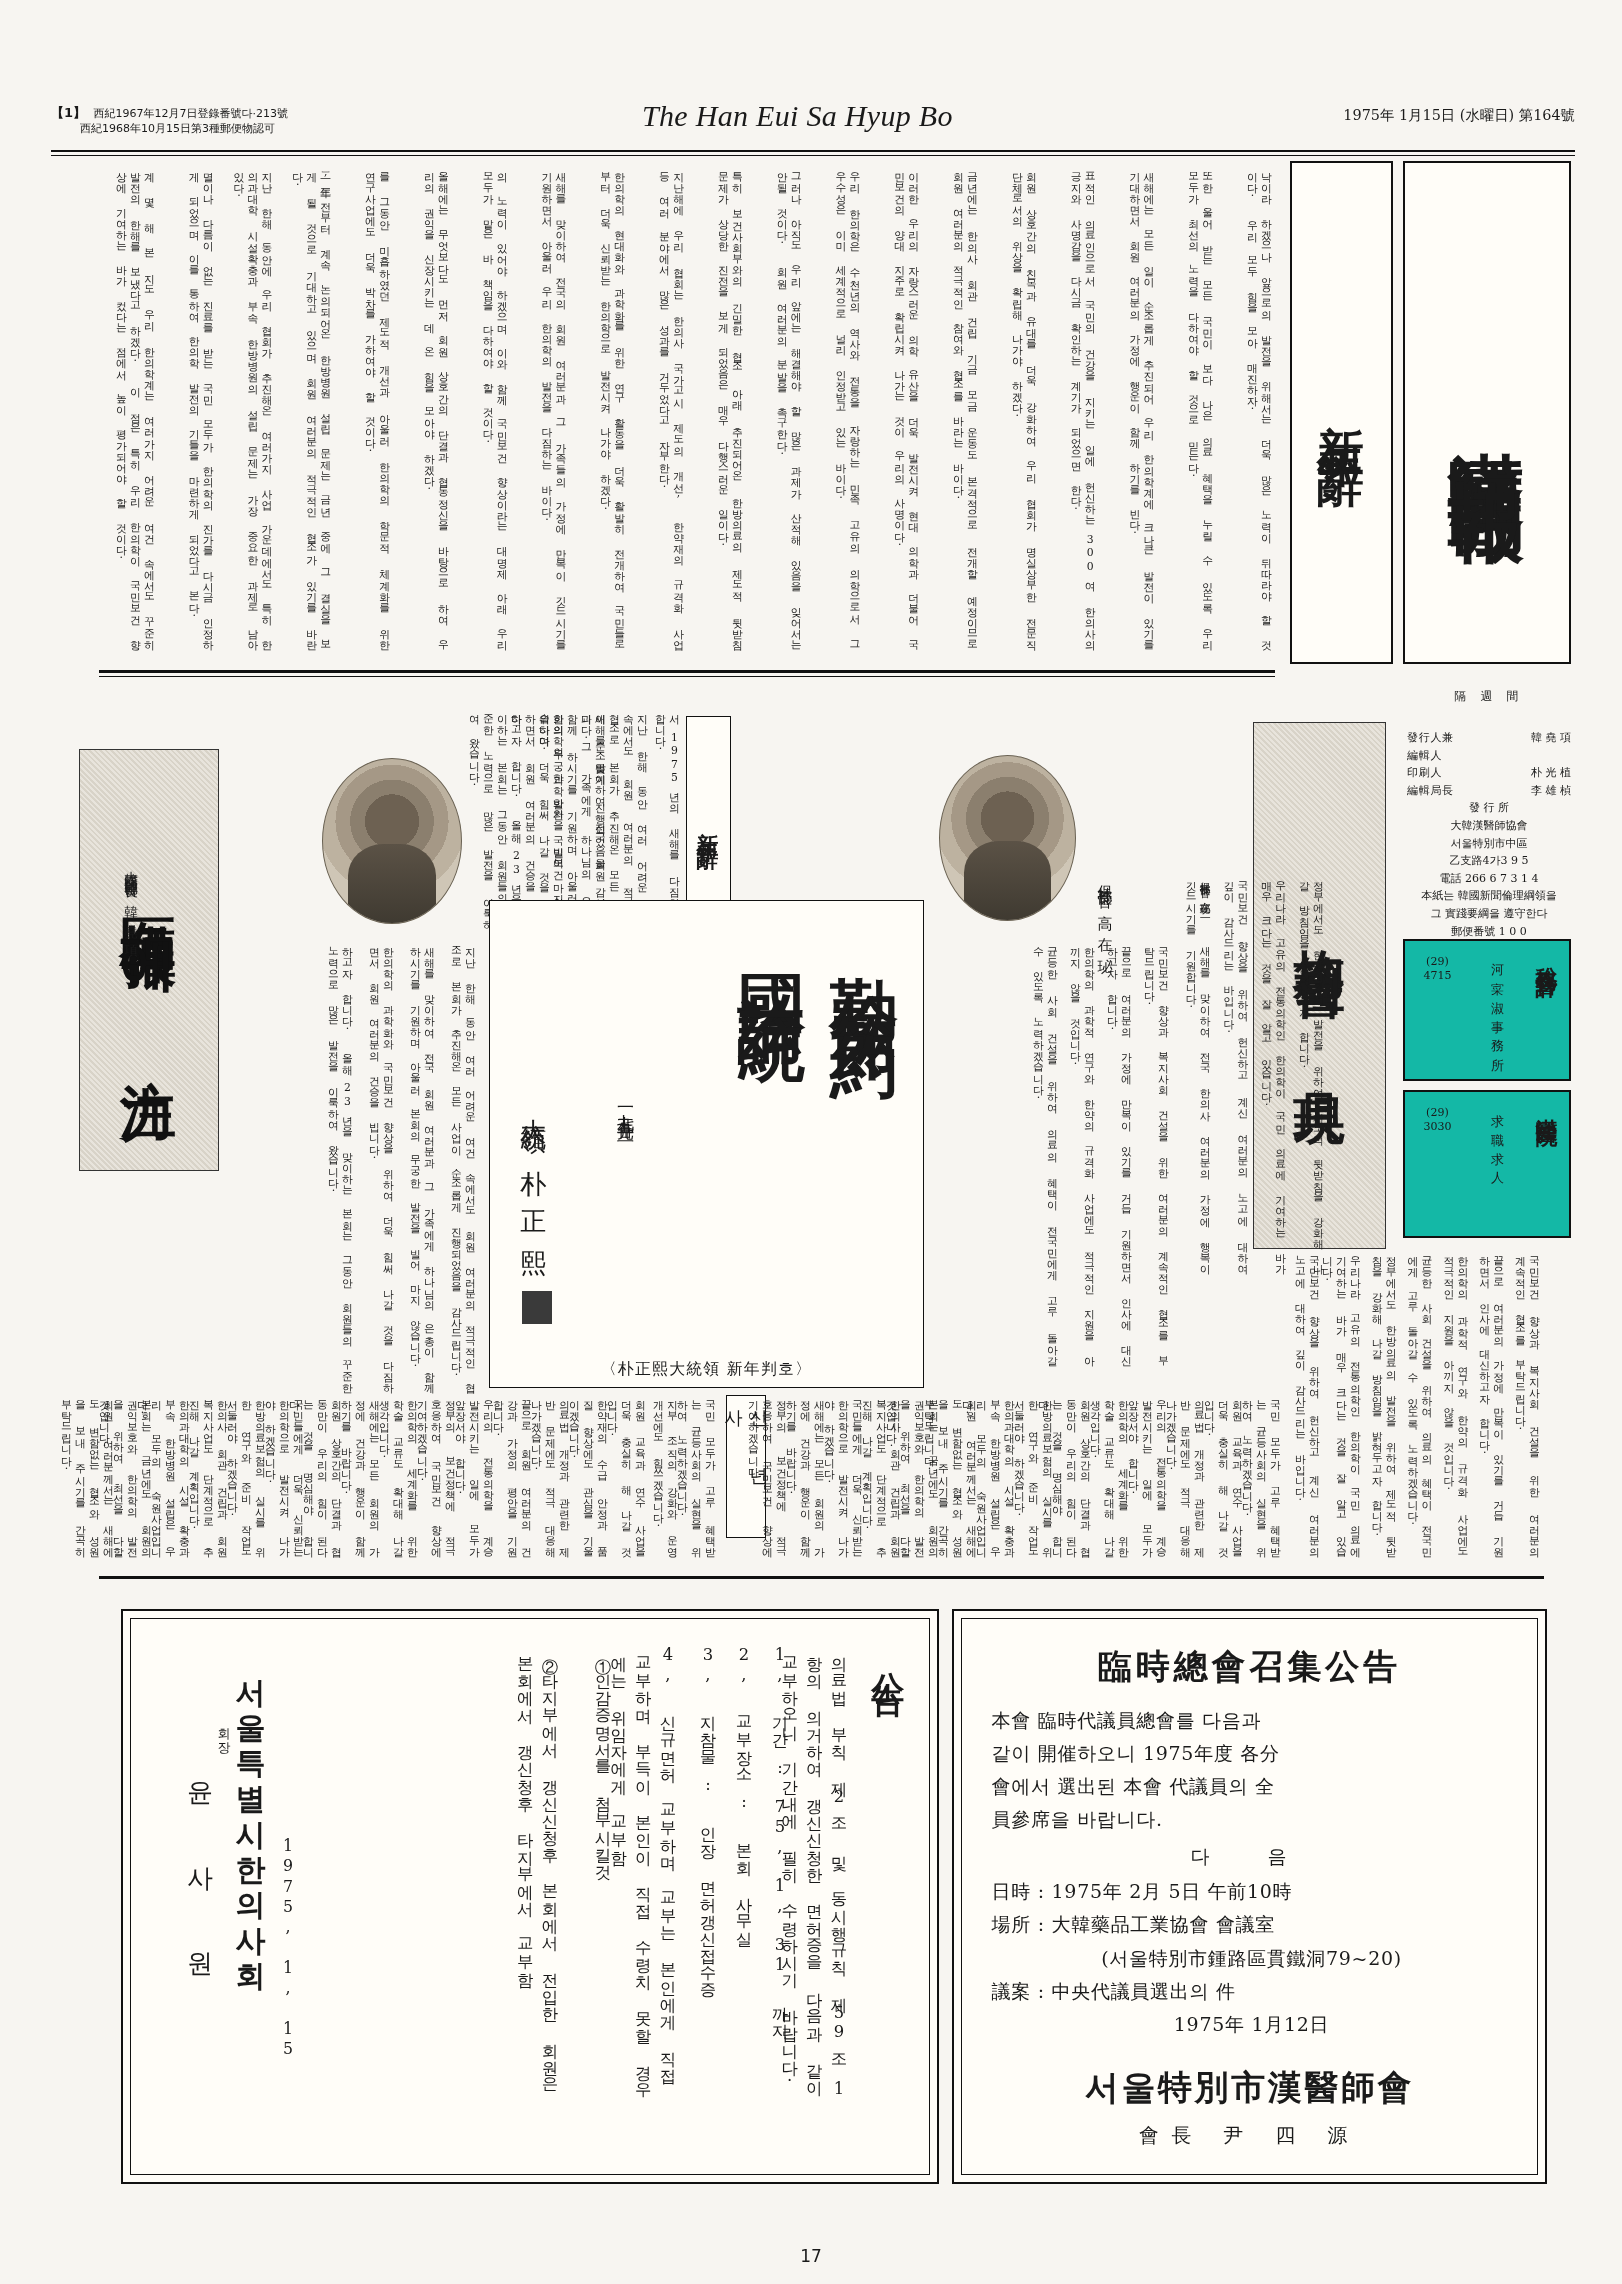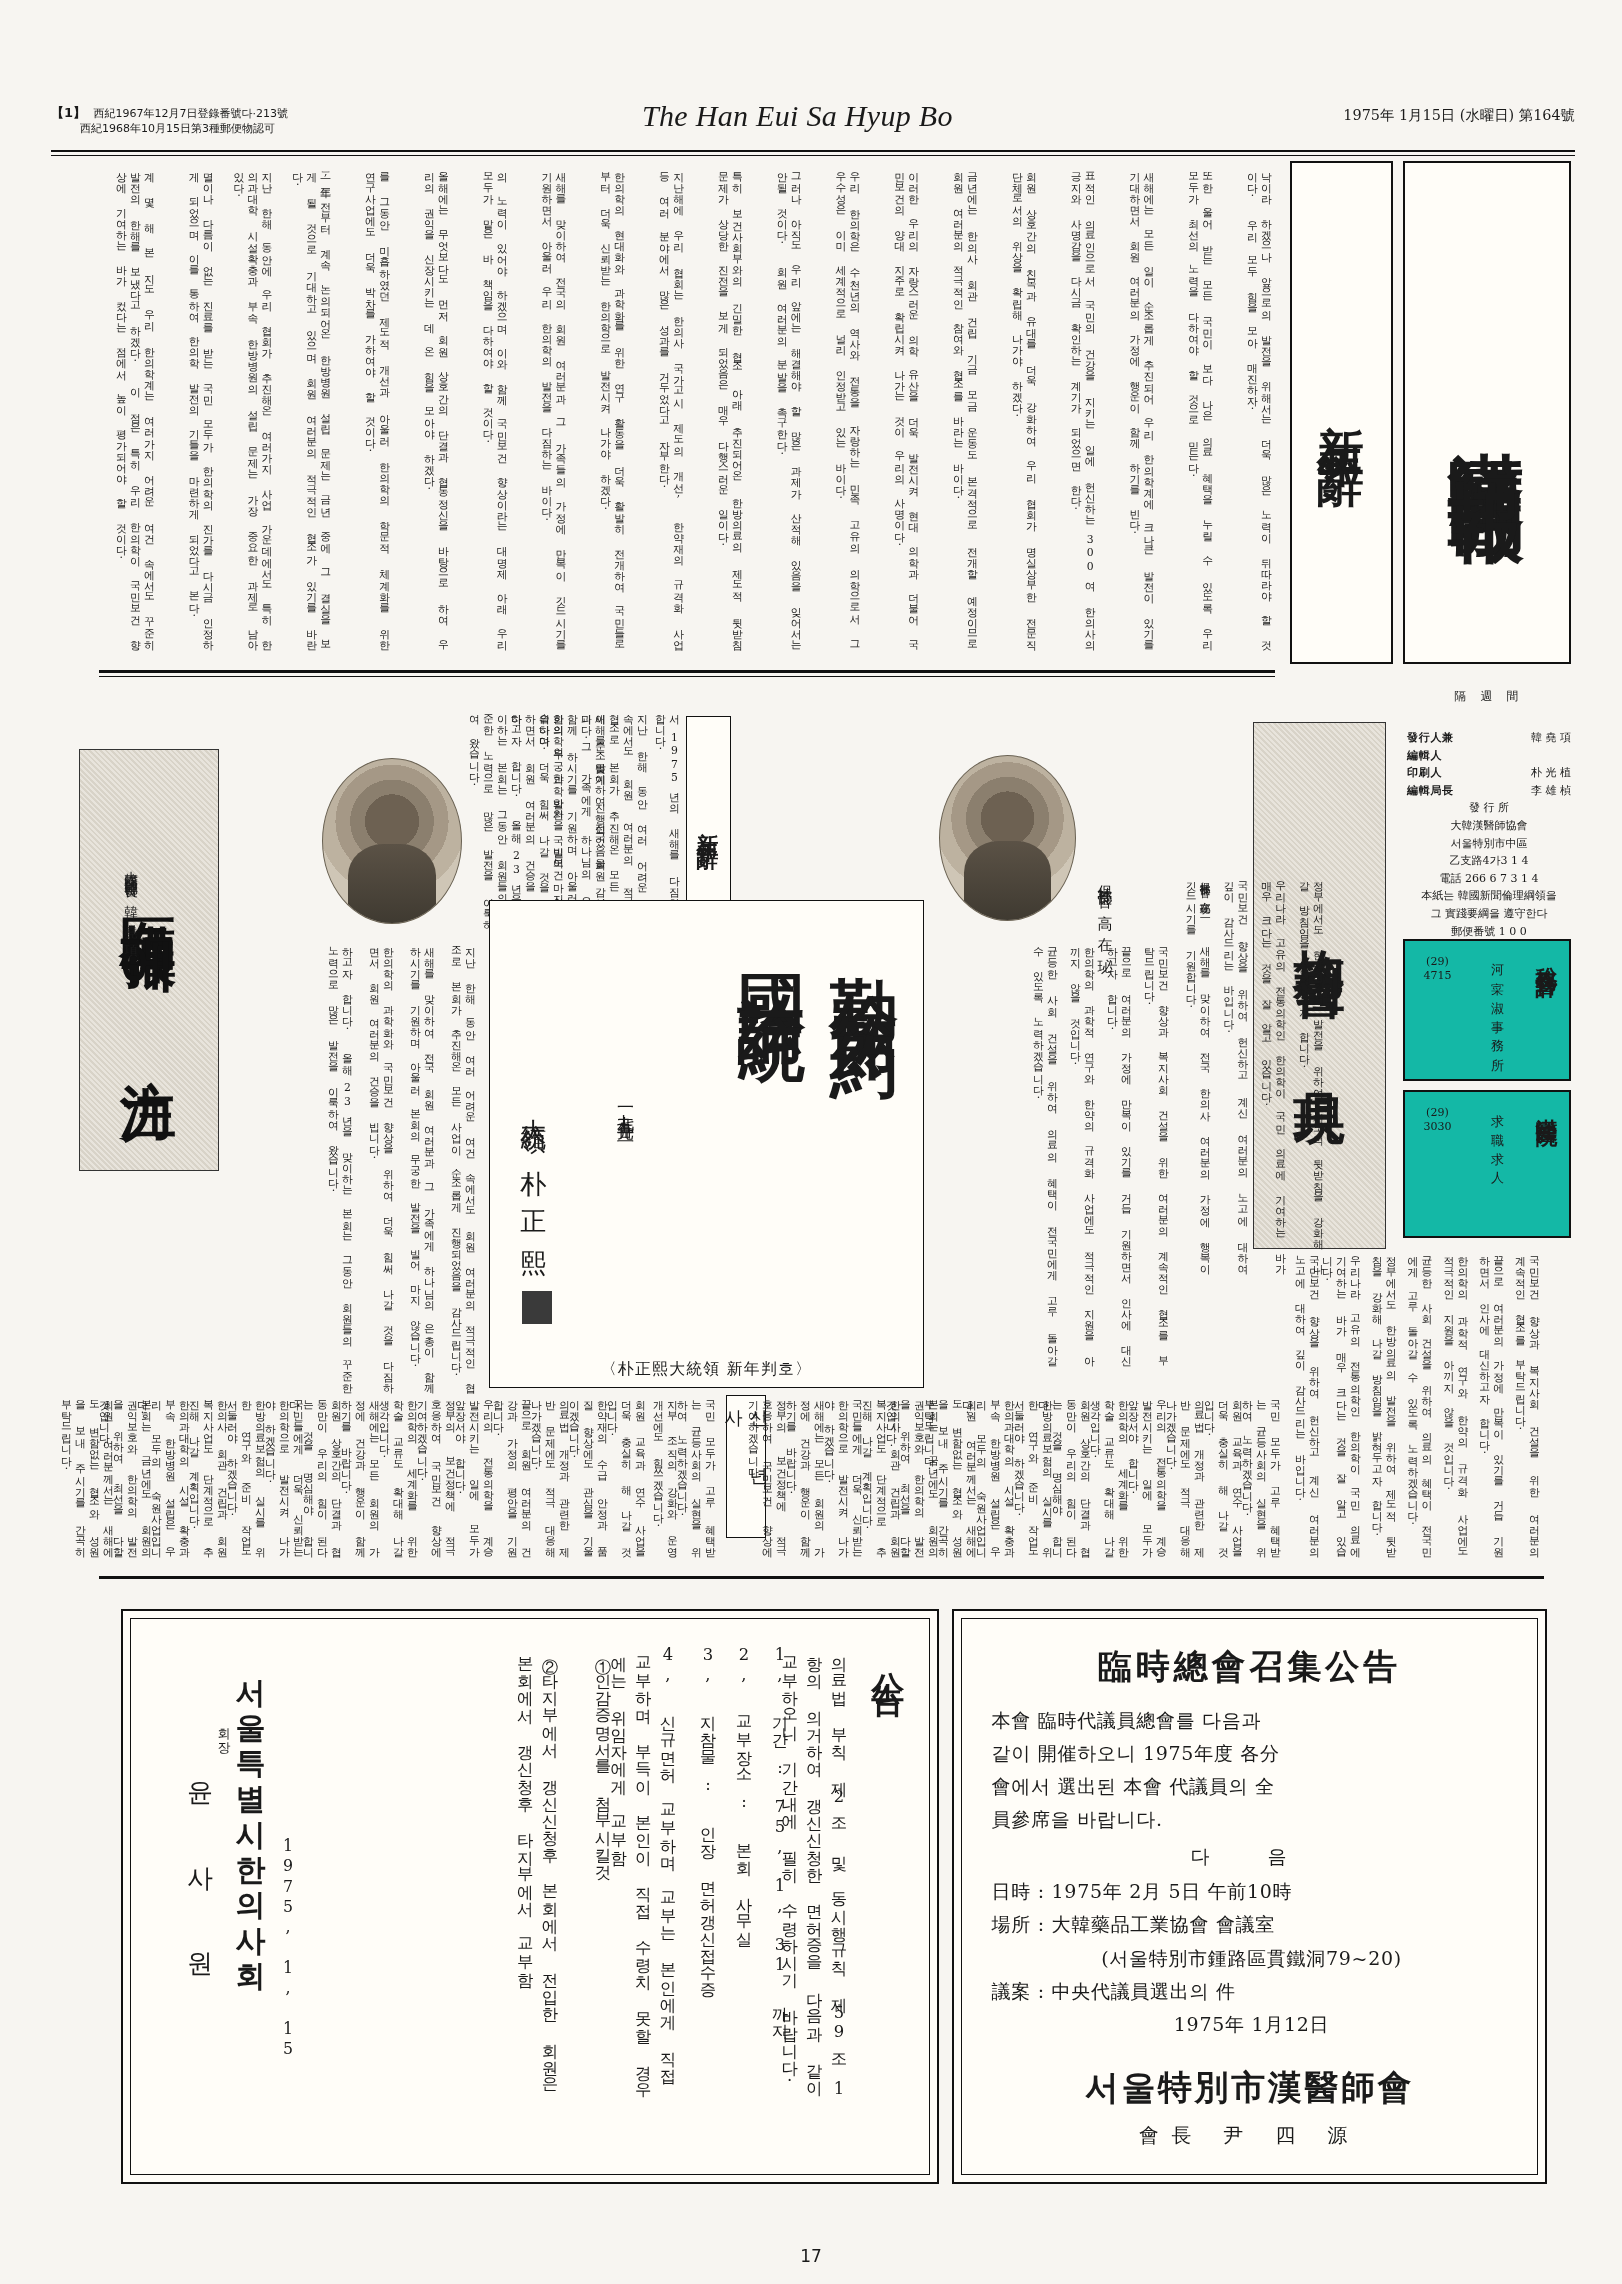--- a/index.html
+++ b/index.html
@@ -68,21 +68,21 @@
   #colophon {
     position:absolute; right:51px; top:670px; width:164px; height:53px;
     font-size:11.8px; display:flex; align-items:center; justify-content:center;
     letter-spacing:5.3px;
   }
   #imprint {
     position:absolute; right:51px; top:690px; width:164px;
     font-size:11px; line-height:1.6;
   }
   #imprint .row { display:flex; justify-content:space-between; }
-  #imprint .lab { letter-spacing:0.7px;font-weight:bold; }
+  #imprint .lab { letter-spacing:0.7px; }
   #imprint .center-line { text-align:center; }
   .adbox {
     position:absolute; right:51px; border:2px solid #111; background:#14b8a6;
   }
   #adbox1 { top:939px; width:164px; height:138px; }
   #adbox2 { top:1090px; width:164px; height:144px; }
   .adbox .ph {
     position:absolute; left:7.9px; top:14.4px;
     font-size:11px; line-height:1.25;
     text-align:center; width:49px;
@@ -316,21 +316,21 @@
         <span class="lab">印刷人</span>
         <span>朴 光 植</span>
       </div>
     <div class="row">
         <span class="lab">編輯局長</span>
         <span>李 雄 楨</span>
       </div>
     <div class="center-line">發  行  所</div>
     <div class="center-line" style="font-weight:normal">大韓漢醫師協會</div>
     <div class="center-line" style="white-space:pre-line">서울特別市中區
-乙支路4가3 1 4</div>
+乙支路4가3 9 5</div>
     <div class="center-line">電話 266 6 7 3 1 4</div>
     <div class="center-line">本紙는 韓國新聞倫理綱領을</div>
     <div class="center-line">그 實踐要綱을 遵守한다</div>
     <div class="center-line">郵便番號 1 0 0</div>
   </div>
 
   <div class="adbox" id="adbox1">
     <div class="ph">
       <span class="num">(29)</span>
       <span class="num">4715</span>

